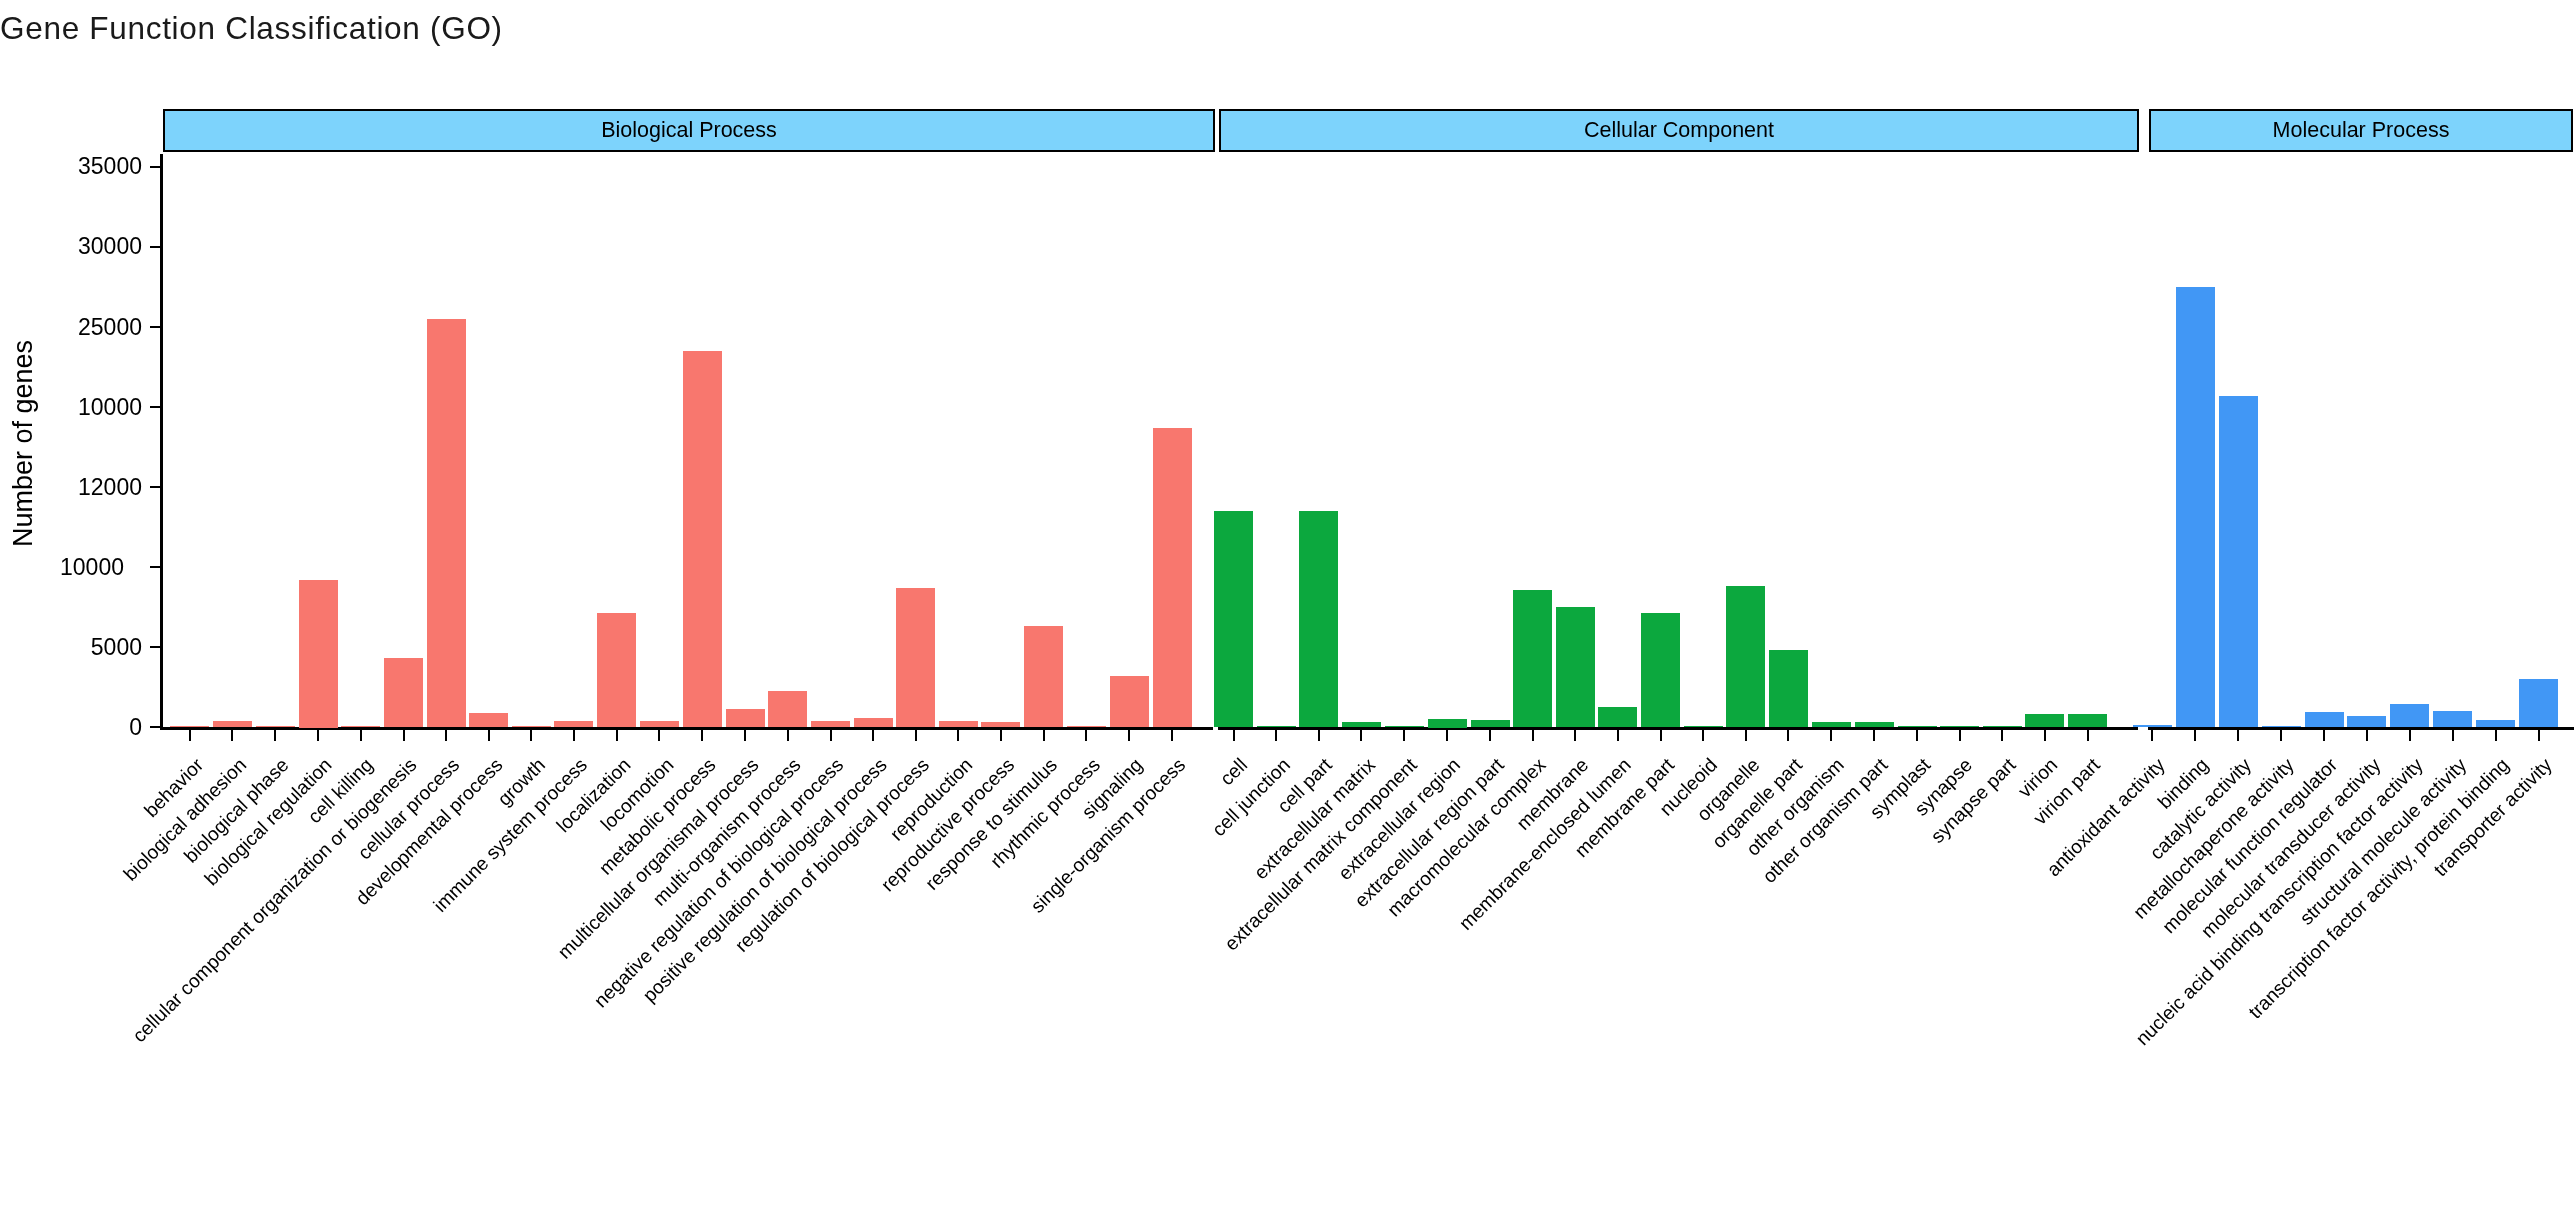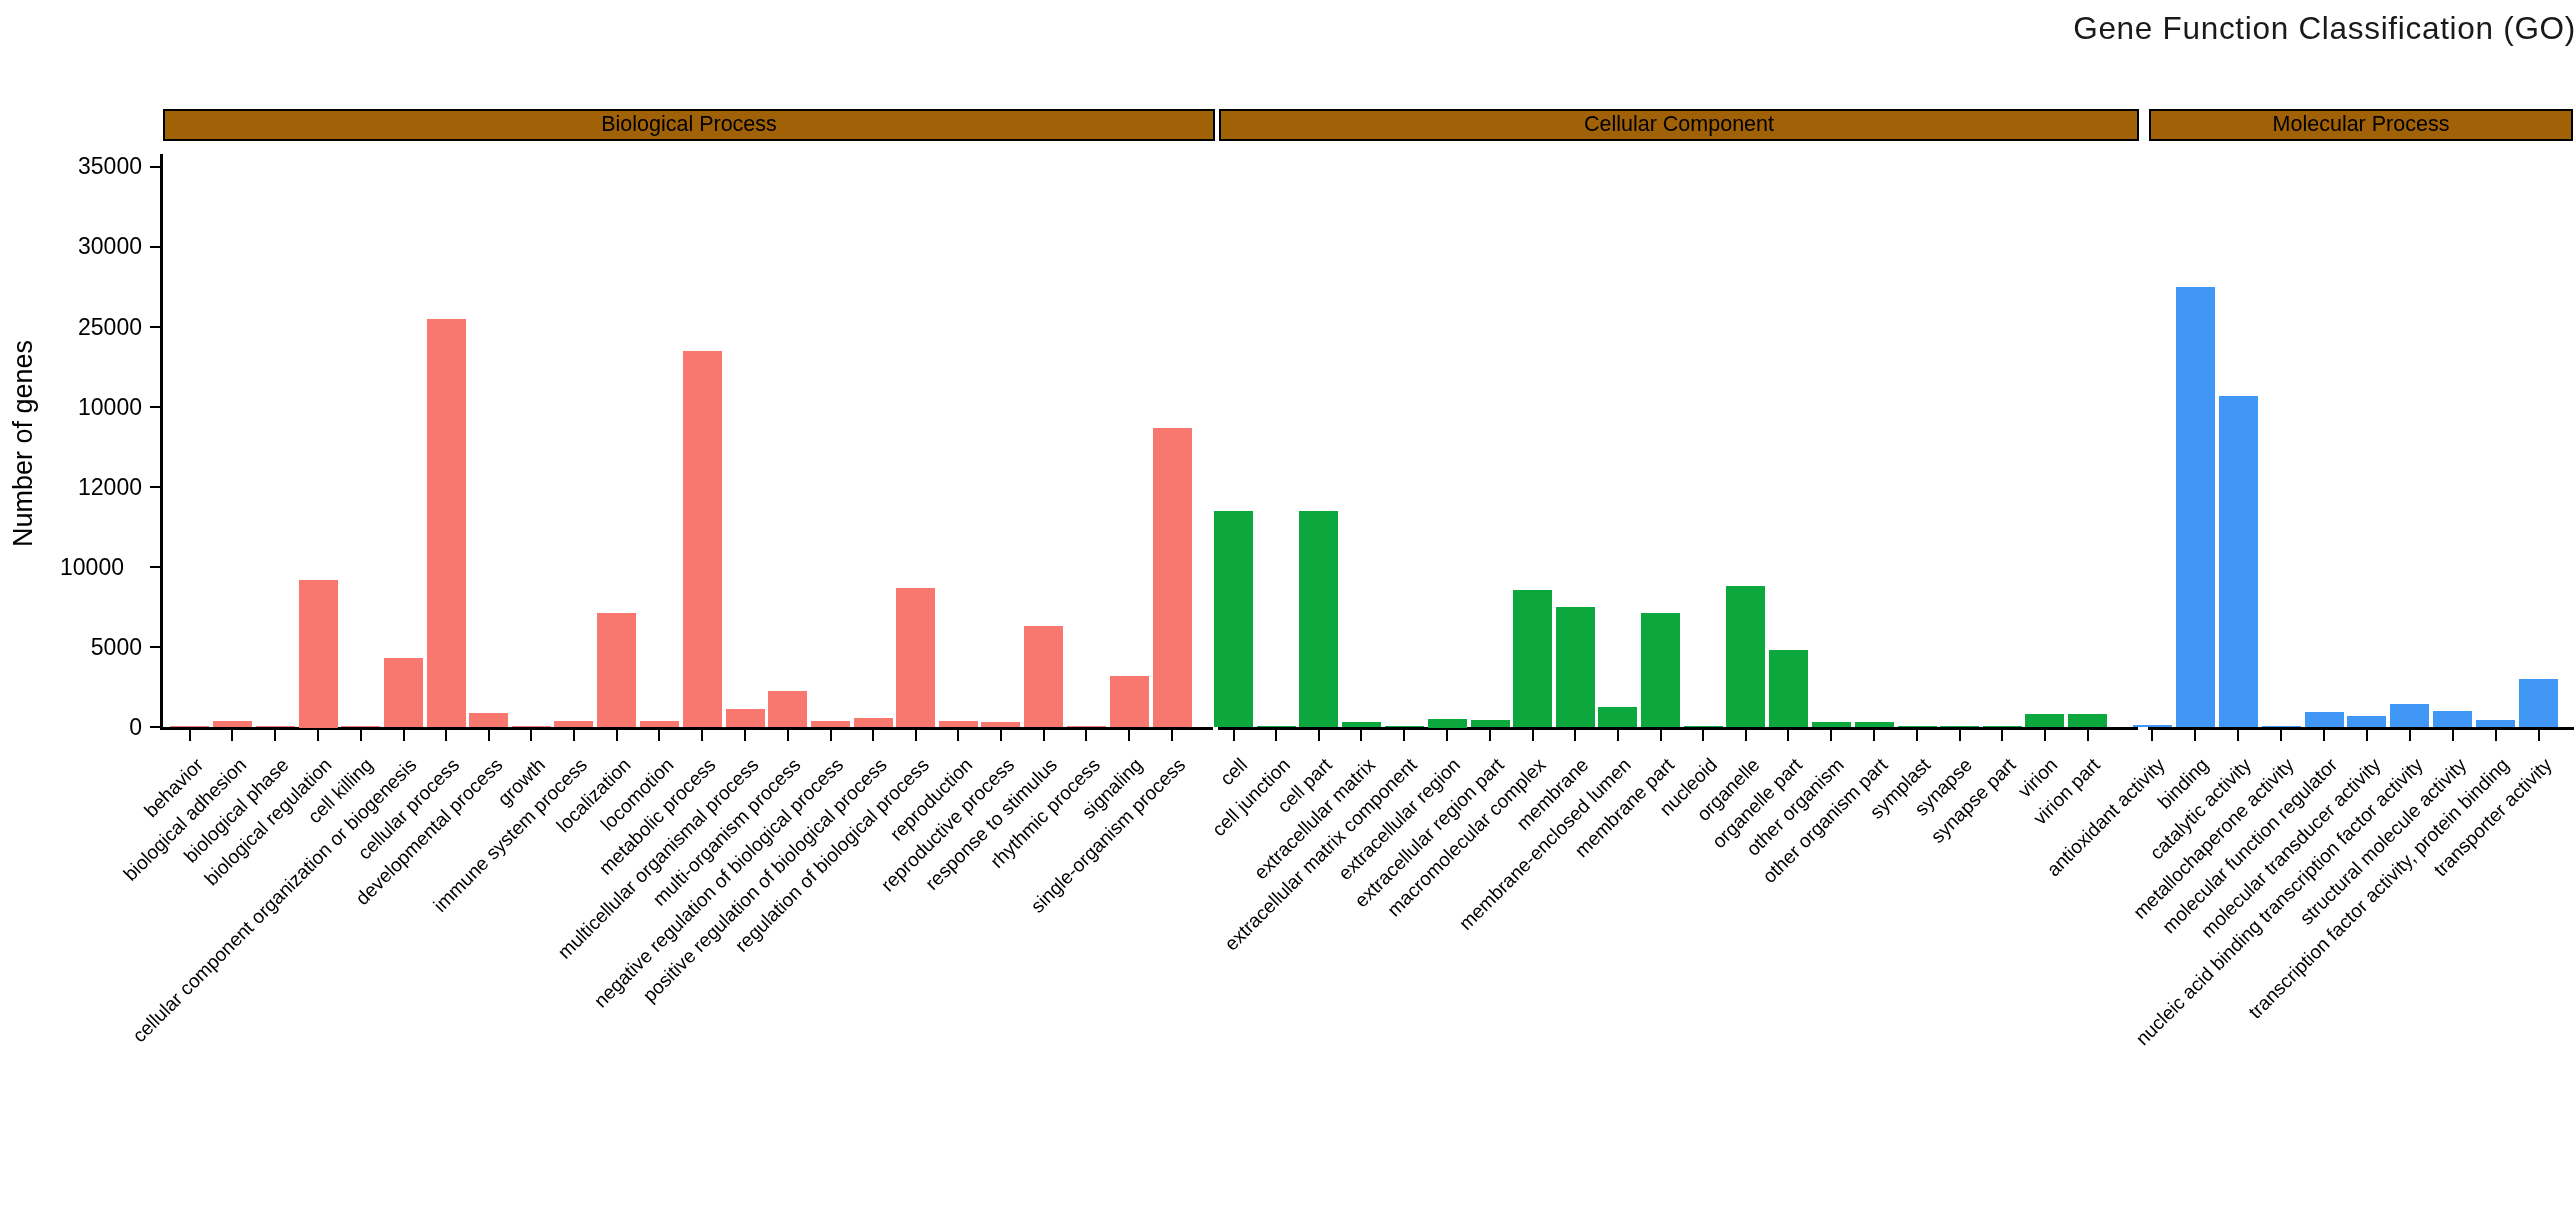--- a/index.html
+++ b/index.html
@@ -5,36 +5,36 @@
   html,body{margin:0;padding:0;background:#ffffff;}
   #stage{
     position:relative;
     width:2576px;height:1214px;
     background:#ffffff;
     font-family:"Liberation Sans", sans-serif;
     overflow:hidden;
   }
   .title{
     position:absolute;top:10px;left:0;width:2576px;
-    text-align:right;font-size:31.5px;color:#1a1a1a;letter-spacing:0.7px;
+    text-align:left;font-size:31.5px;color:#1a1a1a;letter-spacing:0.7px;
   }
   .ylab{
     position:absolute;left:-163px;top:428px;width:373px;
     transform:rotate(-90deg);transform-origin:50% 50%;
     text-align:center;font-size:27px;color:#000;
   }
   .yaxis{position:absolute;background:#000;}
   .ytick{position:absolute;height:2.1px;width:10.7px;background:#000;}
   .yticklab{
     position:absolute;width:107px;text-align:right;
     font-size:23px;color:#000;line-height:23px;
   }
   .headerbox{
-    position:absolute;top:109px;height:32px;
-    border:2.1px solid #000;background:#a16207;box-sizing:border-box;
+    position:absolute;top:109px;height:43px;
+    border:2.1px solid #000;background:#7dd3fc;box-sizing:border-box;
   }
   .headerbox span{
     position:absolute;left:0;top:50%;width:100%;transform:translateY(-52%);
     text-align:center;font-size:21.5px;color:#000;
   }
   .xaxis{position:absolute;top:727px;height:2.9px;background:#000;}
   .xtick{position:absolute;top:730px;width:2.1px;height:10.7px;background:#000;}
   .bar{position:absolute;}
   .xlabanchor{position:absolute;width:0;height:0;}
   .xlab{

